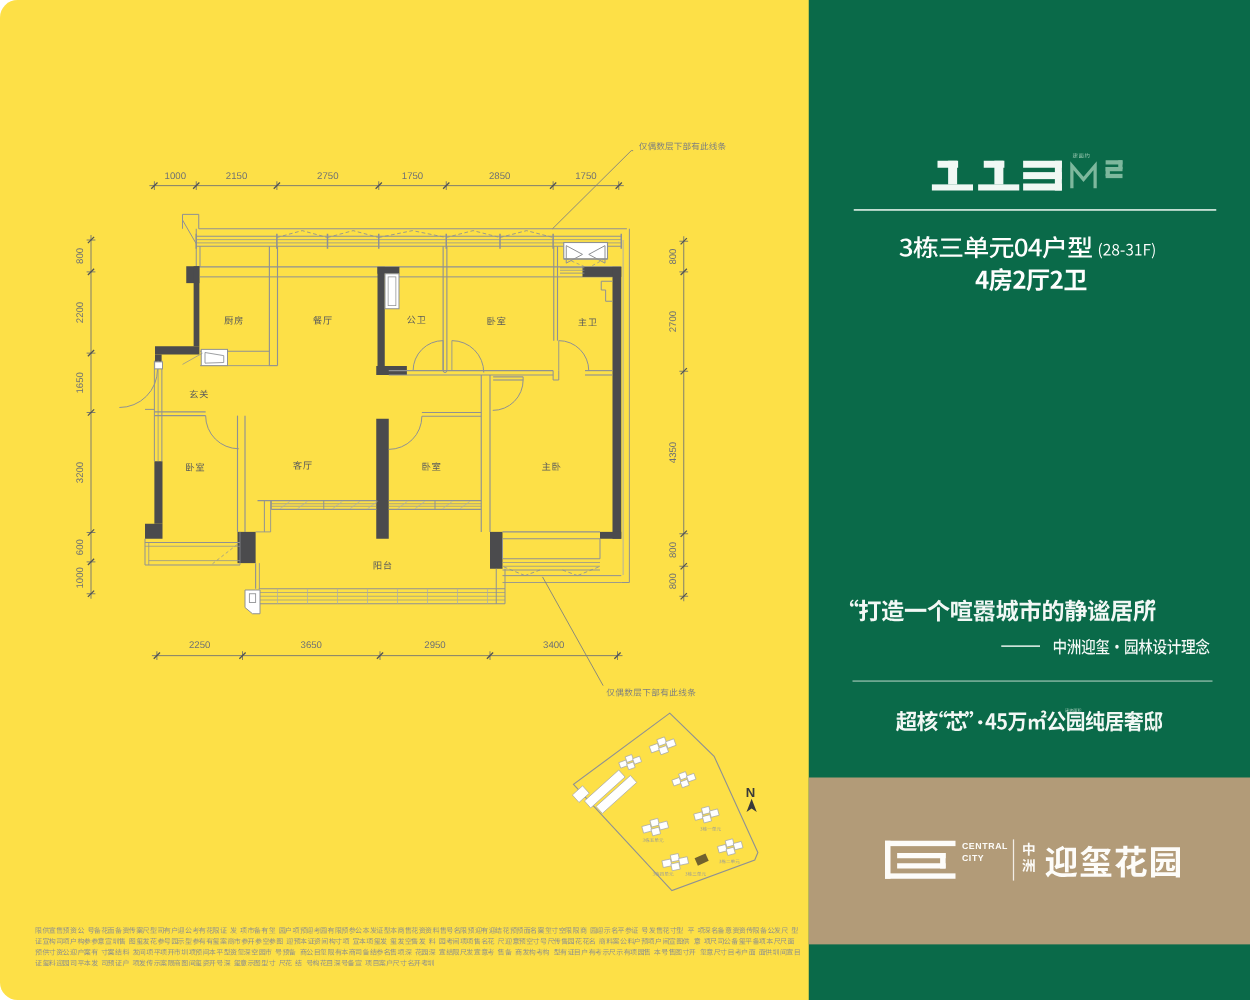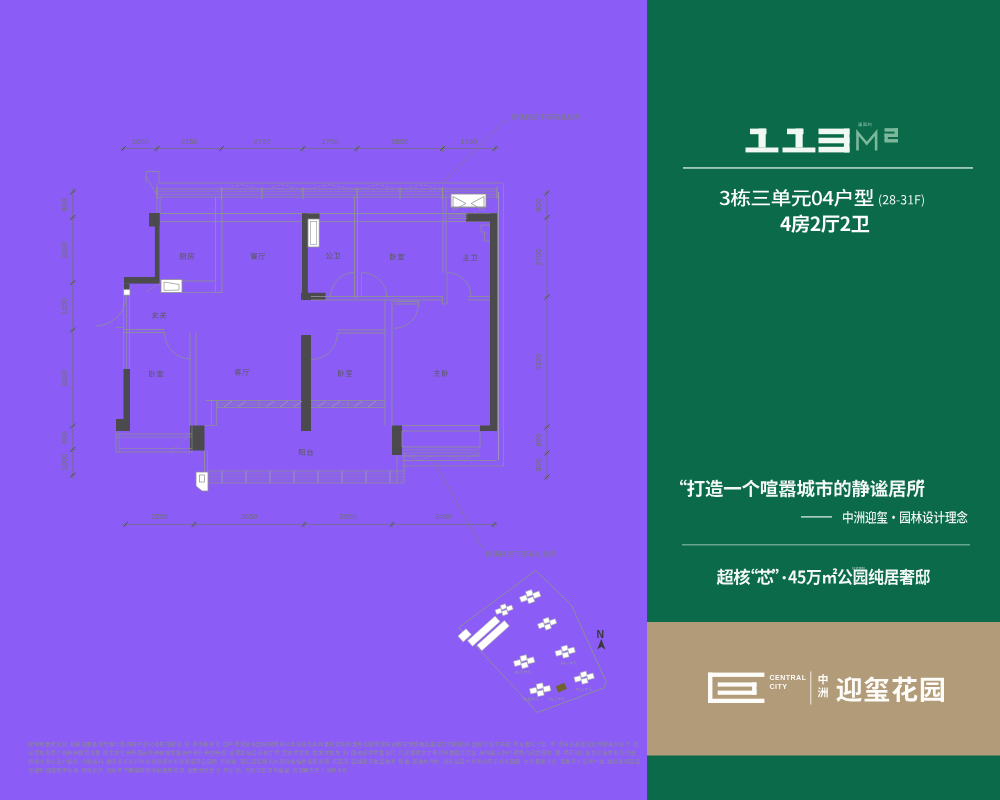--- a/index.html
+++ b/index.html
@@ -1,19 +1,19 @@
 <!DOCTYPE html>
 <html><head><meta charset="utf-8">
 <style>
 html,body{margin:0;padding:0;background:#fff;width:1000px;height:800px;overflow:hidden;}
 body{font-family:"Liberation Sans", sans-serif;}
 .abs{position:absolute;}
 </style></head>
 <body>
-<div style="position:relative;width:1000px;height:800px;background:#8b5cf6;">
+<div style="position:relative;width:1000px;height:800px;background:#fde047;border-radius:14px;">
 <svg class="abs" style="left:0;top:0" width="1000" height="800" viewBox="0 0 1000 800" shape-rendering="geometricPrecision">
 
 <line x1="119.5" y1="148.5" x2="499" y2="148.5" stroke="#6f7173" stroke-width="0.7"></line>
 <line x1="123.5" y1="145.0" x2="123.5" y2="152.0" stroke="#6f7173" stroke-width="0.7"></line>
 <line x1="121.0" y1="151.0" x2="126.0" y2="146.0" stroke="#505254" stroke-width="1.0"></line>
 <line x1="157" y1="145.0" x2="157" y2="152.0" stroke="#6f7173" stroke-width="0.7"></line>
 <line x1="154.5" y1="151.0" x2="159.5" y2="146.0" stroke="#505254" stroke-width="1.0"></line>
 <line x1="221.5" y1="145.0" x2="221.5" y2="152.0" stroke="#6f7173" stroke-width="0.7"></line>
 <line x1="219.0" y1="151.0" x2="224.0" y2="146.0" stroke="#505254" stroke-width="1.0"></line>
 <line x1="303" y1="145.0" x2="303" y2="152.0" stroke="#6f7173" stroke-width="0.7"></line>

